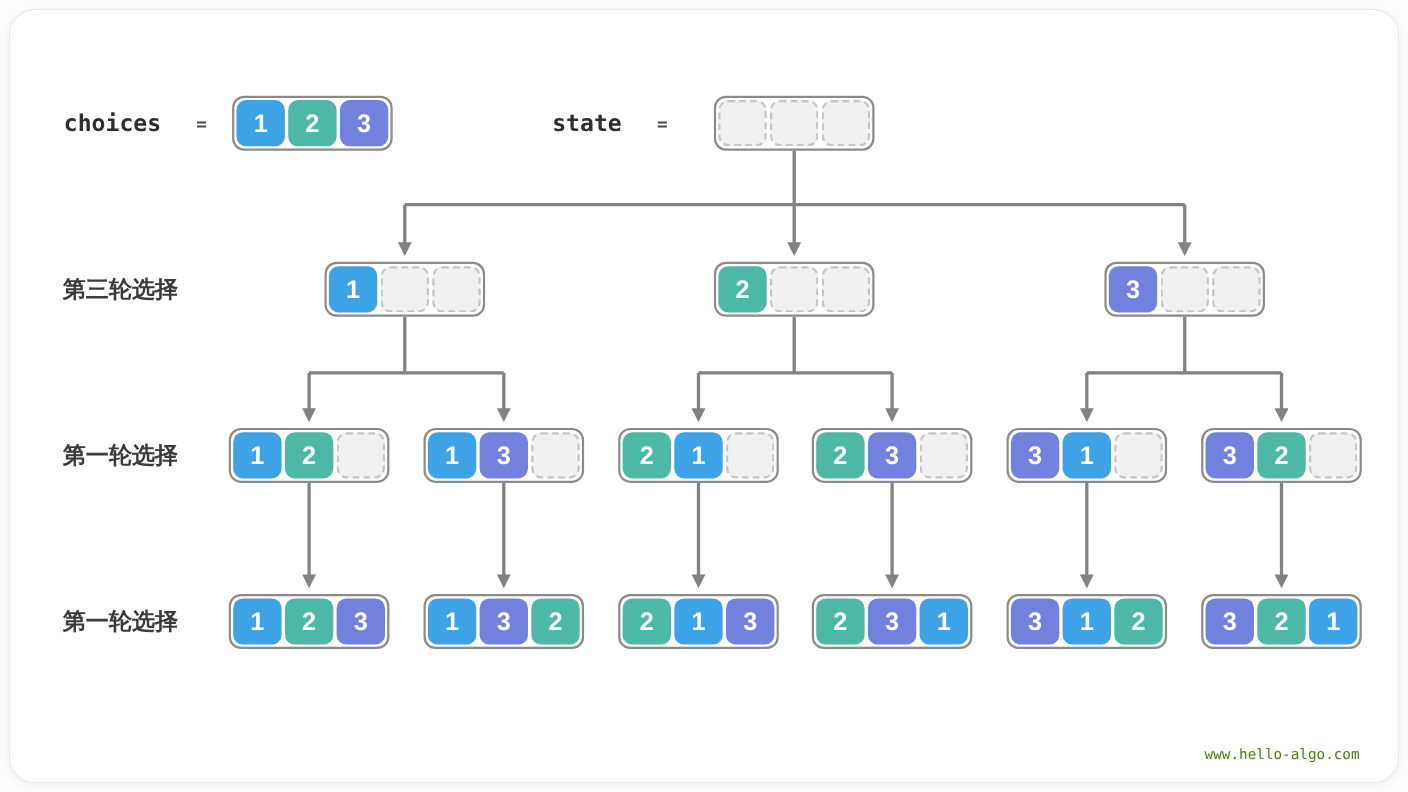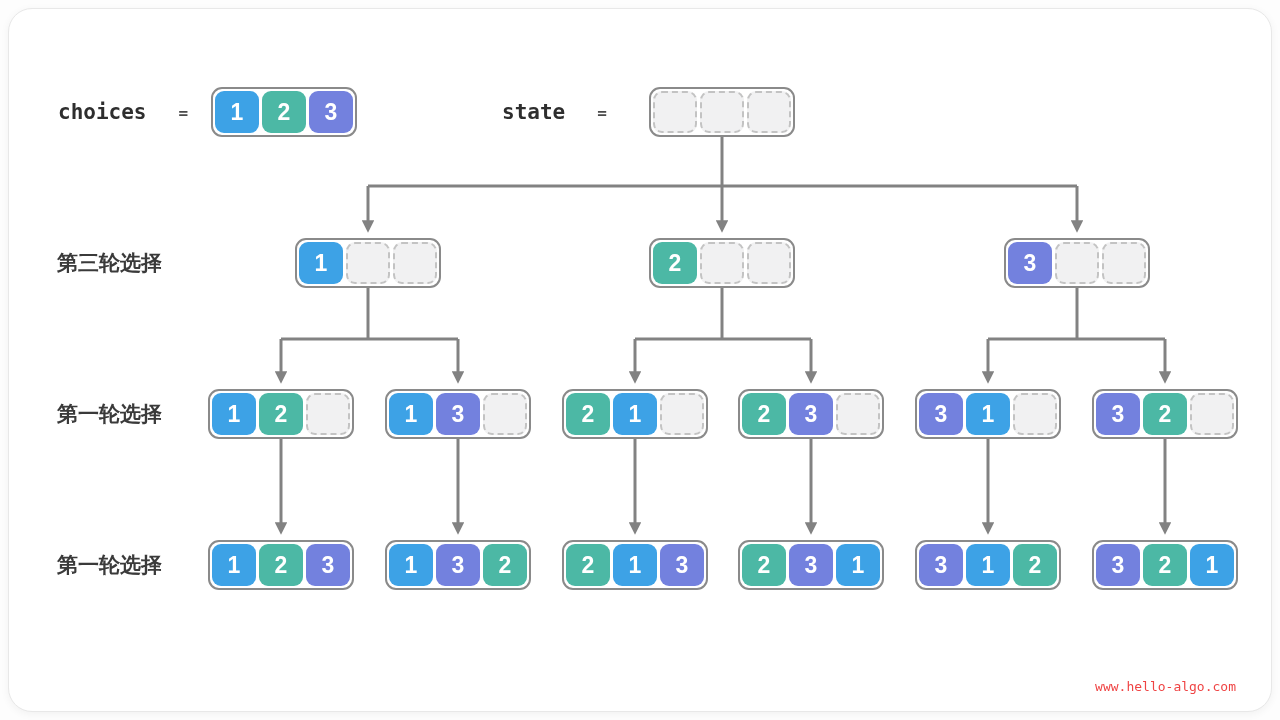--- a/index.html
+++ b/index.html
@@ -34,21 +34,21 @@
     font-family:"DejaVu Sans Mono", monospace; font-weight:700; font-size:21px; color:#2e2e2e;
   }
   .eq { font-family:"DejaVu Sans Mono", monospace; font-weight:700; font-size:16px; color:#4a4a4a; }
 
   .row-label {
     position:absolute; left:57px; height:50px; display:flex; align-items:center;
     font-family:"Liberation Sans", sans-serif; font-weight:600; font-size:21px; color:#3a3a3a;
   }
   .watermark {
     position:absolute; right:44px; bottom:26px;
-    font-family:"DejaVu Sans Mono", monospace; font-size:13px; color:#ef4444;
+    font-family:"DejaVu Sans Mono", monospace; font-size:13px; color:#4d7c0f;
   }
 </style>
 </head>
 <body>
 
 <div class="card"></div>
 
 <svg class="connectors layer" width="1280" height="720" viewBox="0 0 1280 720">
   <defs>
     <marker id="arrow" viewBox="0 0 10 10" refX="7" refY="5" markerWidth="4.2" markerHeight="4.2" orient="auto-start-reverse" markerUnits="strokeWidth">

